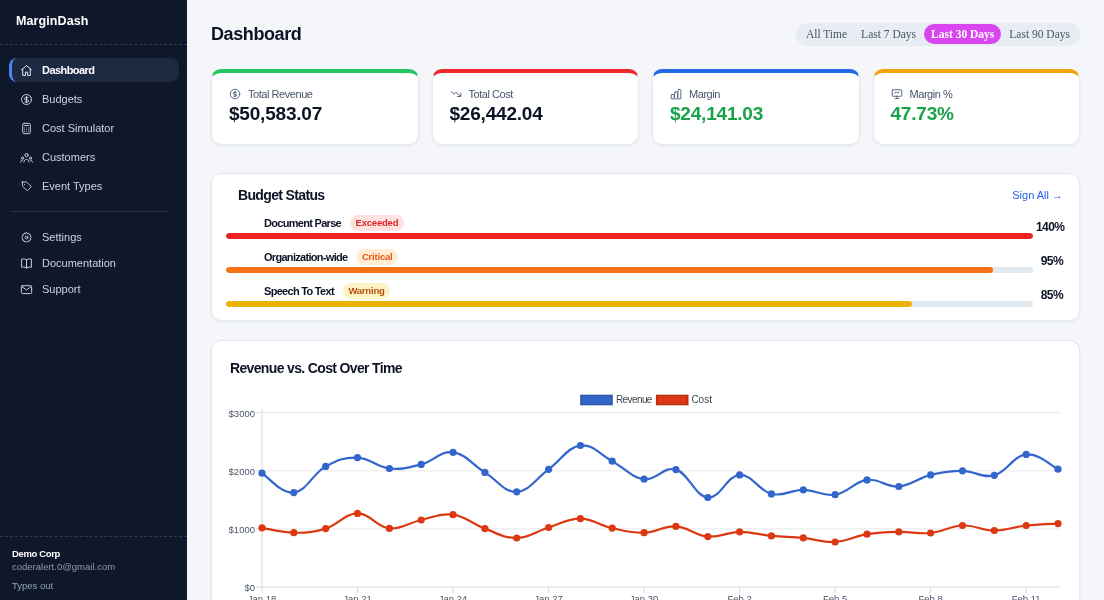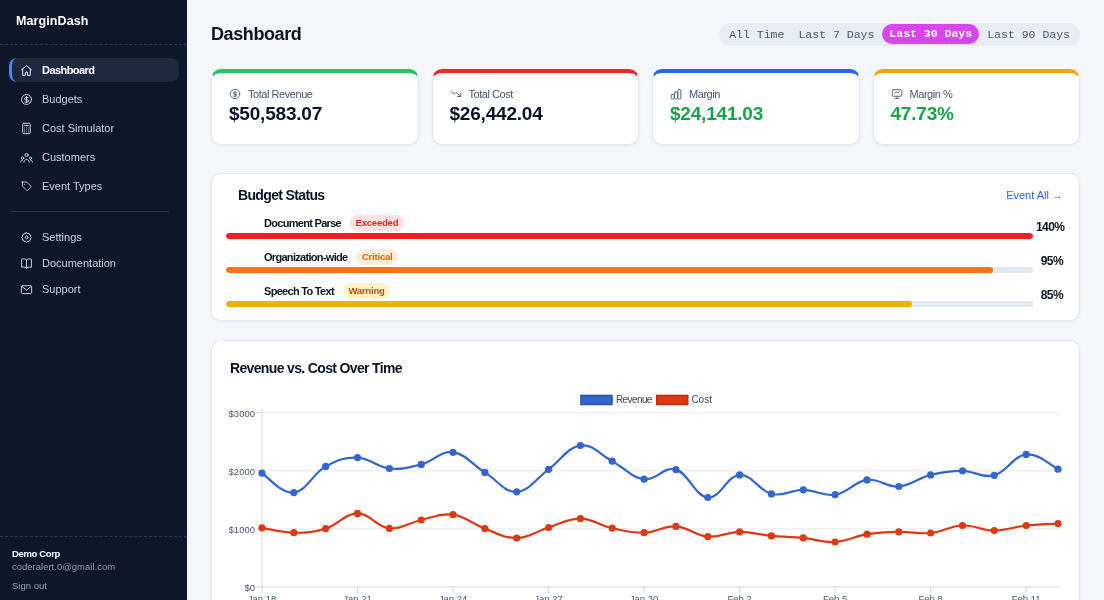--- a/index.html
+++ b/index.html
@@ -20,21 +20,21 @@
 .sb-foot { margin-top:auto; border-top:1px dashed #2c3a55; padding:10px 12px 9px; }
 .sb-foot .corp { color:#fff; font-size:9.5px; font-weight:bold; letter-spacing:-.35px; line-height:13px; }
 .sb-foot .mail { color:#8e9cb2; font-size:9.5px; line-height:11px; margin-top:1px; }
 .sb-foot .out { color:#94a3b8; font-size:9.5px; line-height:11px; margin-top:8px; }
 
 
 .main { margin-left:187px; padding:21px 24px 0; }
 .topbar { display:flex; align-items:center; justify-content:space-between; height:26px; }
 .topbar h2 { font-size:18px; font-weight:bold; color:#0b1324; letter-spacing:-.4px; }
 .filters { background:#e8edf4; border-radius:999px; padding:3px; display:flex; align-items:center; height:23px; }
-.fbtn { border:none; background:none; font-family:Liberation Mono, monospace; font-size:11.5px; color:#475569; font-weight:500; padding:0 7px; height:17px; line-height:17px; border-radius:999px; }
+.fbtn { border:none; background:none; font-family:Liberation Serif, serif; font-size:11.5px; color:#475569; font-weight:500; padding:0 7px; height:17px; line-height:17px; border-radius:999px; }
 .fbtn.active { background:#d946ef; color:#fff; font-weight:bold; height:20px; line-height:20px; margin:0 1px; }
 
 
 .stats { display:grid; grid-template-columns:repeat(4,1fr); gap:13px; margin-top:22px; }
 .scard { background:#fff; border:1px solid #e2e8f0; border-top:4px solid #999; border-radius:10px; height:76px; padding:14px 17px 0; box-shadow:0 1px 3px rgba(15,23,42,.06); }
 .scard.green { border-top-color:#22c55e; }
 .scard.red { border-top-color:#ef2929; }
 .scard.blue { border-top-color:#2469e8; }
 .scard.orange { border-top-color:#f5a30b; }
 .slabel { display:flex; align-items:center; gap:7px; color:#475569; font-size:11px; letter-spacing:-.45px; height:13px; }
@@ -132,21 +132,21 @@
             <rect x="2.5" y="5" width="19" height="14.5" rx="2"></rect>
             <path d="M3.5 6.5 12 13l8.5-6.5"></path>
           </svg>
       Support
     </div>
     </div>
   </nav>
   <div class="sb-foot">
     <div class="corp">Demo Corp</div>
     <div class="mail">coderalert.0@gmail.com</div>
-    <div class="out">Sign out</div>
+    <div class="out">Types out</div>
   </div>
 </aside>
 
 <main class="main">
   <div class="topbar">
     <h2>Dashboard</h2>
     <div class="filters">
       <button class="fbtn">All Time</button>
       <button class="fbtn">Last 7 Days</button>
       <button class="fbtn active">Last 30 Days</button>
@@ -195,21 +195,21 @@
           </svg>
         Margin %
       </div>
       <div class="sval grn">47.73%</div>
     </div>
   </div>
 
   <div class="bcard">
     <div class="bhead">
       <h3>Budget Status</h3>
-      <span class="viewall">Event All →</span>
+      <span class="viewall">Sign All →</span>
     </div>
     <div class="brow">
       <div class="bleft">
         <div class="bl1">
             <span class="bname">Document Parse</span>
             <span class="badge exc">Exceeded</span>
           </div>
         <div class="track">
             <div class="fill" style="width:100%;background:#ef2020;"></div>
           </div>

